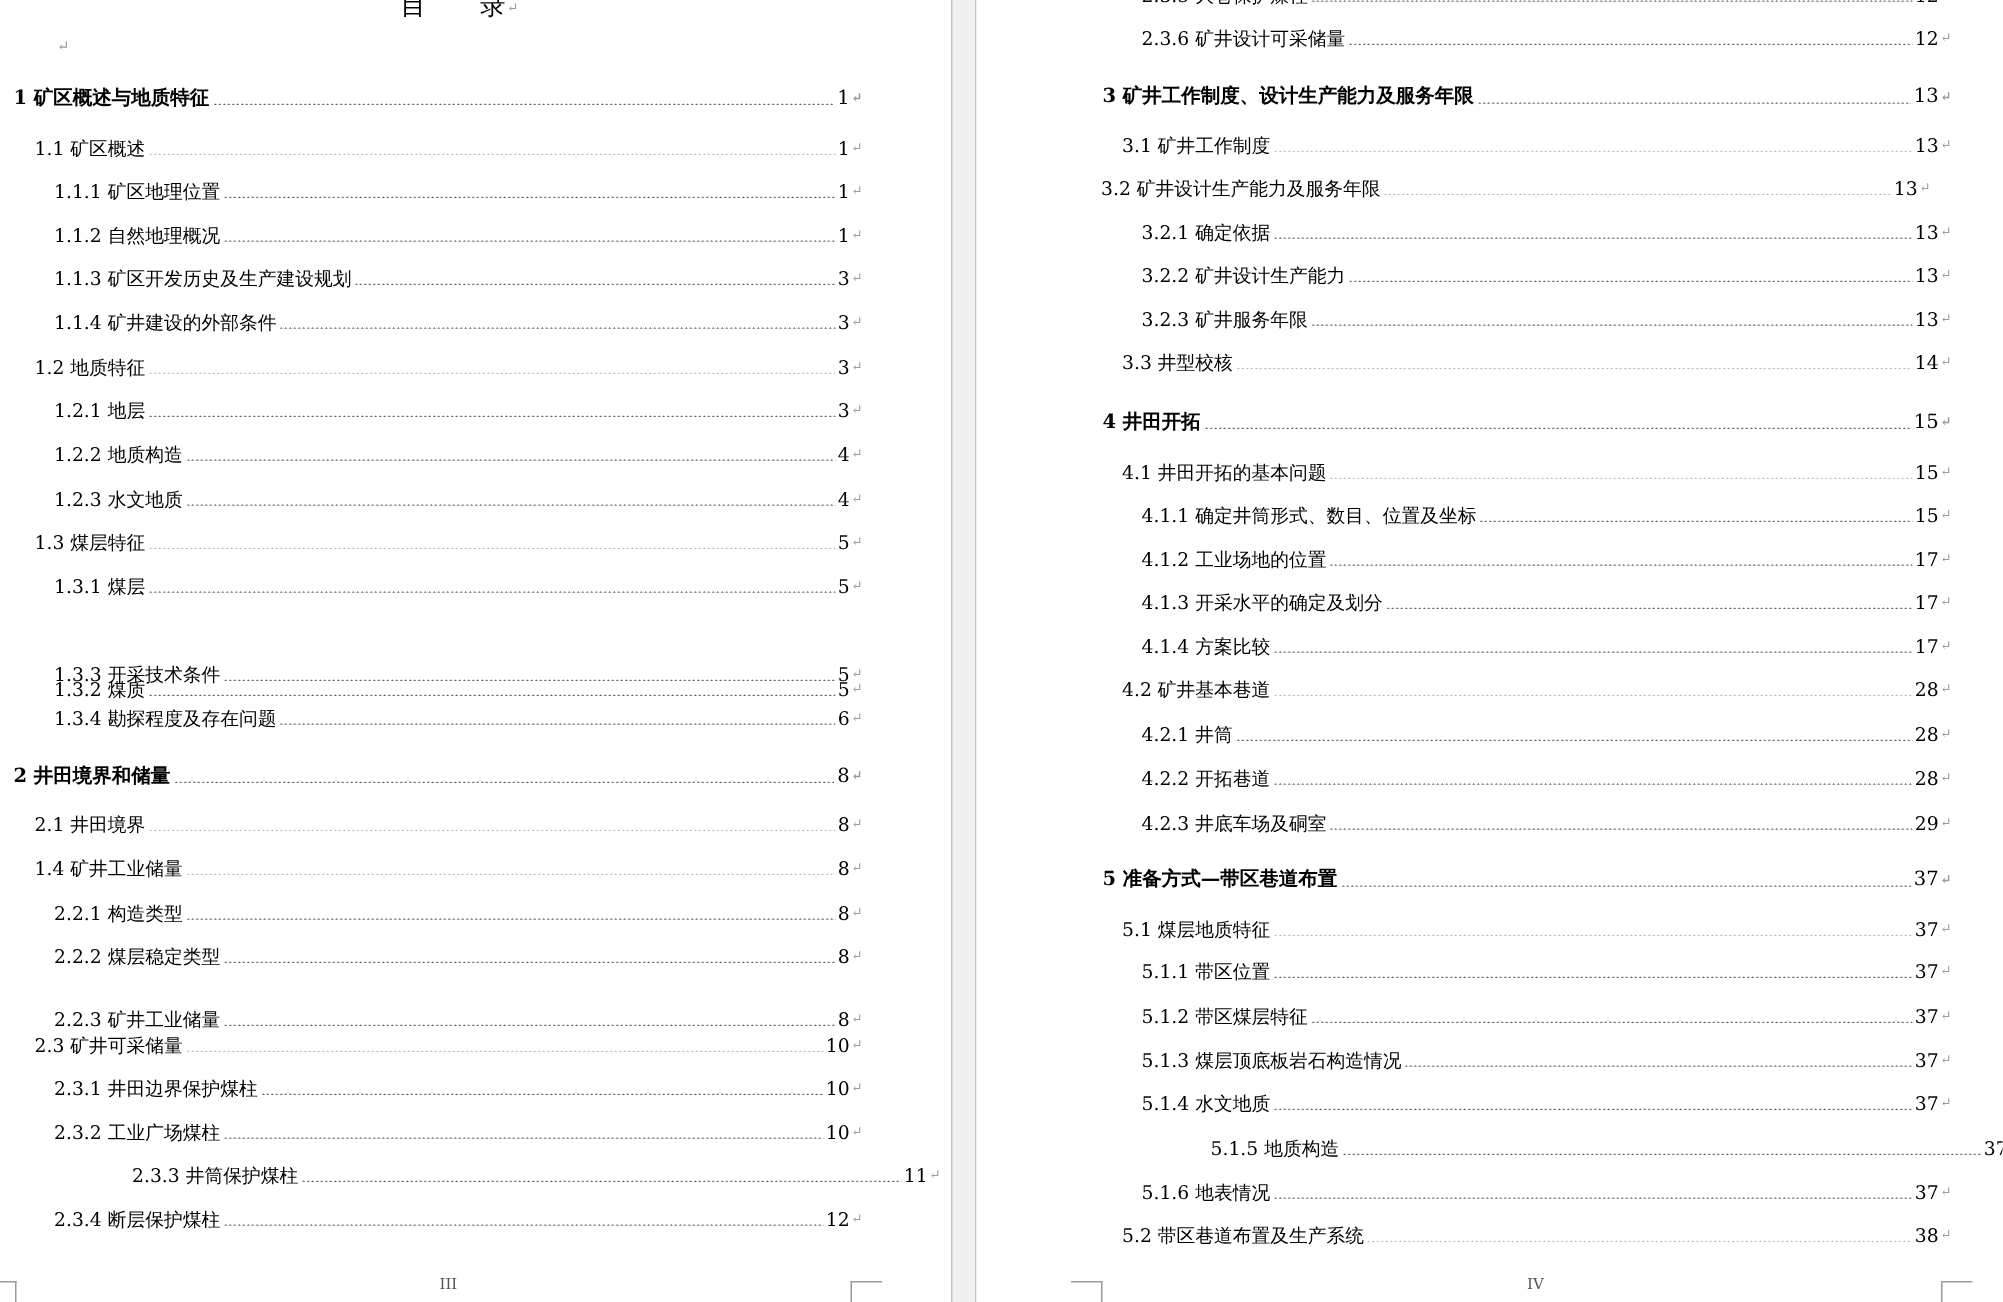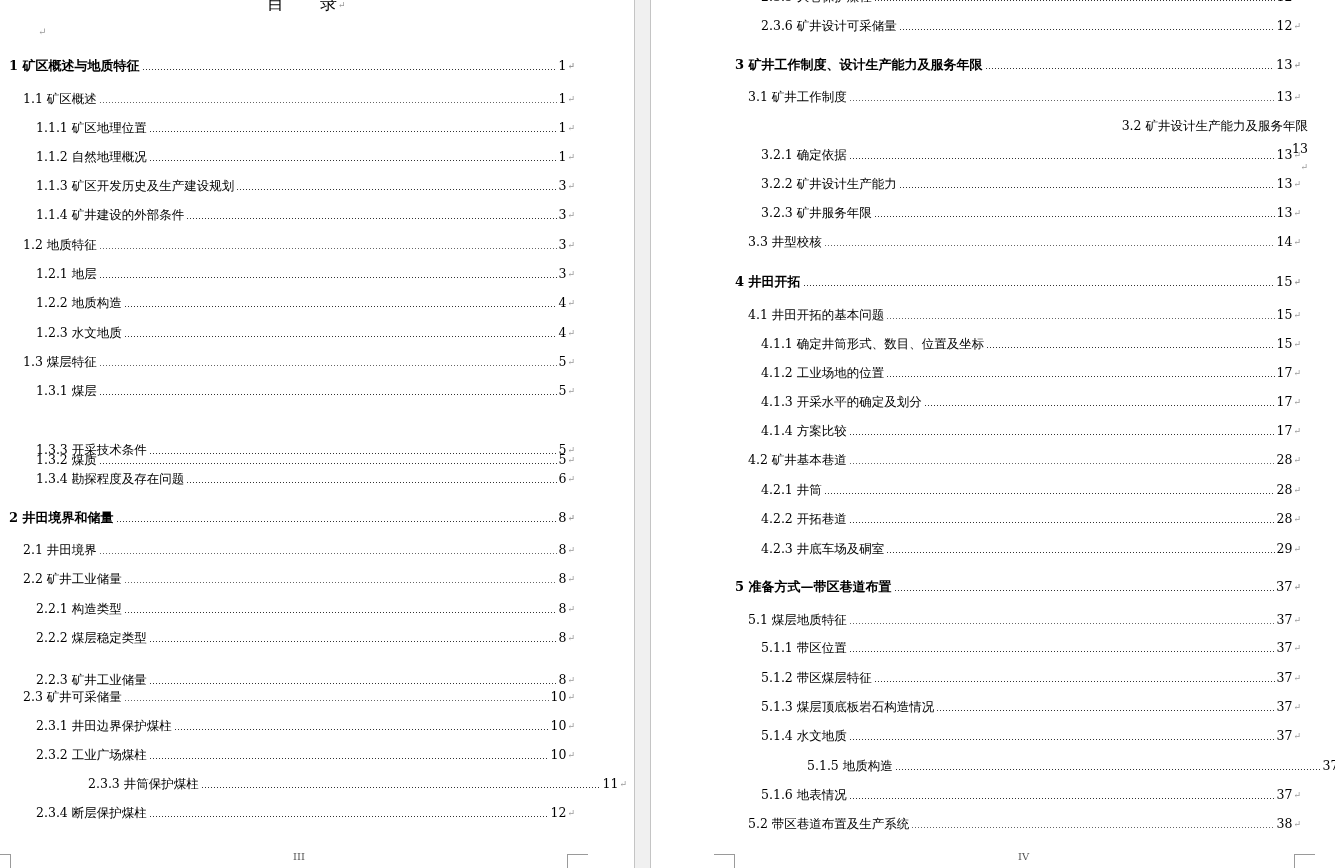--- a/index.html
+++ b/index.html
@@ -154,21 +154,21 @@
         <span class="pnum">8</span>
         <span class="para-mark">↵</span>
       </div>
       <div class="toc-line h2" style="left: 23px; width: 552px; top: 541px;">
         <span class="label">2.1 井田境界</span>
         <span class="leader"></span>
         <span class="pnum">8</span>
         <span class="para-mark">↵</span>
       </div>
       <div class="toc-line h2" style="left: 23px; width: 552px; top: 570px;">
-        <span class="label">2.2 矿井工业储量</span>
+        <span class="label">1.4 矿井工业储量</span>
         <span class="leader"></span>
         <span class="pnum">8</span>
         <span class="para-mark">↵</span>
       </div>
       <div class="toc-line h3" style="left: 36px; width: 539px; top: 600px;">
         <span class="label">2.2.1 构造类型</span>
         <span class="leader"></span>
         <span class="pnum">8</span>
         <span class="para-mark">↵</span>
       </div>
@@ -242,21 +242,21 @@
         <span class="leader"></span>
         <span class="pnum">13</span>
         <span class="para-mark">↵</span>
       </div>
       <div class="toc-line h2" style="left: 97px; width: 553px; top: 88px;">
         <span class="label">3.1 矿井工作制度</span>
         <span class="leader"></span>
         <span class="pnum">13</span>
         <span class="para-mark">↵</span>
       </div>
-      <div class="toc-line h2" style="left: 104px; width: 553px; top: 117px; flex-direction: column;">
+      <div class="toc-line h2" style="left: 83px; width: 553px; top: 117px;">
         <span class="label">3.2 矿井设计生产能力及服务年限</span>
         <span class="leader"></span>
         <span class="pnum">13</span>
         <span class="para-mark">↵</span>
       </div>
       <div class="toc-line h3" style="left: 110px; width: 540px; top: 146px;">
         <span class="label">3.2.1 确定依据</span>
         <span class="leader"></span>
         <span class="pnum">13</span>
         <span class="para-mark">↵</span>

